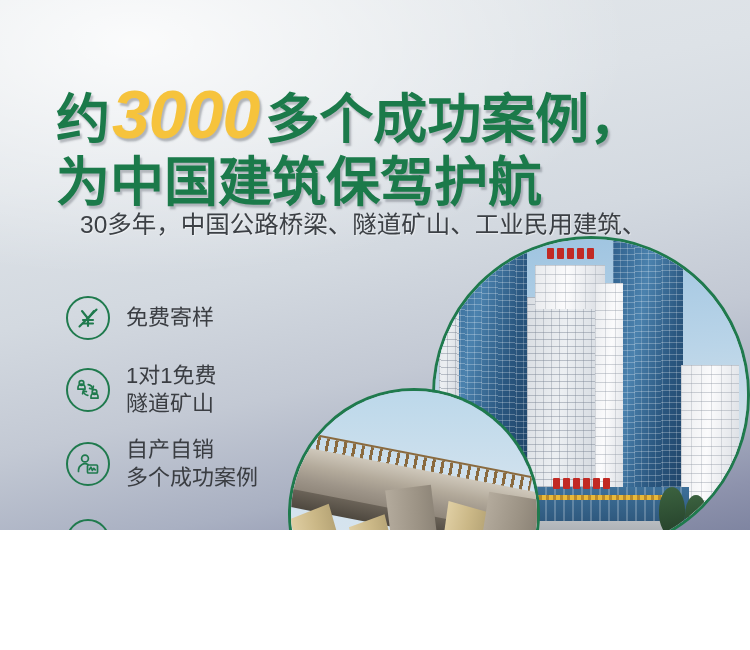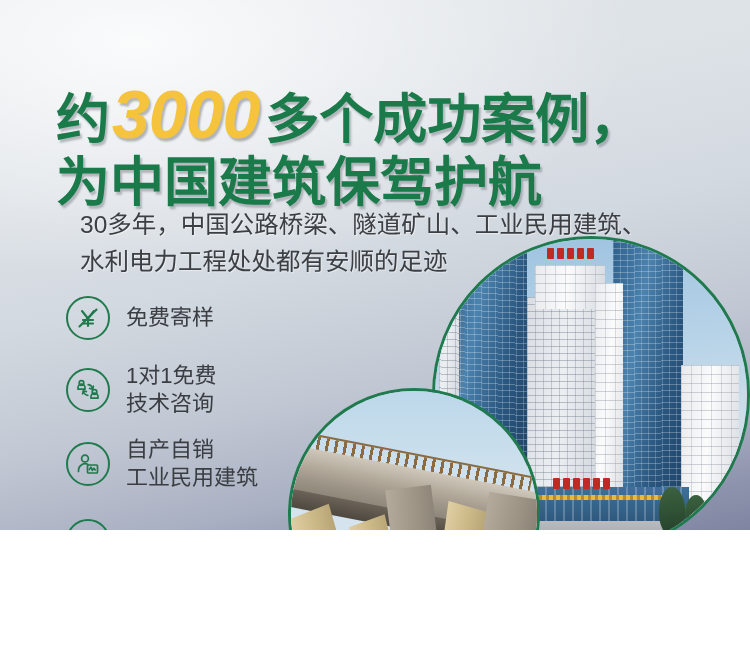--- a/index.html
+++ b/index.html
@@ -203,21 +203,20 @@
   </div>
 
   <div id="headline">
     <div class="hl-line" id="hl1"><span>约</span><span class="num">3000</span><span>多个成功案例，</span>
     </div>
     <div class="hl-line" id="hl2">为中国建筑保驾护航</div>
   </div>
 
   <div id="subtitle">
     <div>30多年，中国公路桥梁、隧道矿山、工业民用建筑、</div>
-    <div>水利电力工程处处都有安顺的足迹</div>
   </div>
 
   <div id="features">
 
     <div class="feat" id="feat-0">
       <span class="ico">
         <svg width="28" height="28" viewBox="0 0 28 28" fill="none" stroke="#1f7a4d" stroke-width="2.1" stroke-linecap="round">
           <path d="M8 7 L14 14.5"></path>
           <path d="M20 7 L14 14.5"></path>
           <path d="M14 14.5 L14 22"></path>
@@ -239,36 +238,36 @@
           <circle cx="20.5" cy="16" r="2.3"></circle>
           <path d="M17 22.2 v-1.6 a3.5 3.5 0 0 1 7 0 v1.6 z"></path>
           <path d="M14.2 8.6 a5.2 5.2 0 0 1 4.4 4.2"></path>
           <path d="M19.4 10.2 l-0.8 3 -3 -0.8"></path>
           <path d="M13.8 19.4 a5.2 5.2 0 0 1 -4.4 -4.2"></path>
           <path d="M8.6 17.8 l0.8 -3 3 0.8"></path>
         </svg>
       </span>
       <span class="txt">
         <span>1对1免费</span>
-        <span>技术咨询</span>
+        <span>隧道矿山</span>
       </span>
     </div>
 
     <div class="feat" id="feat-2">
       <span class="ico">
         <svg width="28" height="28" viewBox="0 0 28 28" fill="none" stroke="#1f7a4d" stroke-width="1.7" stroke-linecap="round" stroke-linejoin="round">
           <circle cx="11" cy="8.5" r="3.4"></circle>
           <path d="M4.5 21.5 v-1.4 a6.5 6.5 0 0 1 9.5 -5.6"></path>
           <rect x="13.5" y="15" width="10" height="8" rx="1"></rect>
           <path d="M15.3 19.6 l1.6 -2.4 1.5 3.2 1.4 -2.1 1.4 1.6"></path>
         </svg>
       </span>
       <span class="txt">
         <span>自产自销</span>
-        <span>工业民用建筑</span>
+        <span>多个成功案例</span>
       </span>
     </div>
 
     <div class="feat" id="feat-3">
       <span class="ico">
         <svg width="28" height="28" viewBox="0 0 28 28" fill="none" stroke="#1f7a4d" stroke-width="2" stroke-linecap="round" stroke-linejoin="round">
           <path d="M6 11.2 H21"></path>
           <path d="M17.4 7.6 L21 11.2 L17.4 14.8"></path>
           <path d="M22 17.6 H7"></path>
           <path d="M10.6 14 L7 17.6 L10.6 21.2"></path>

